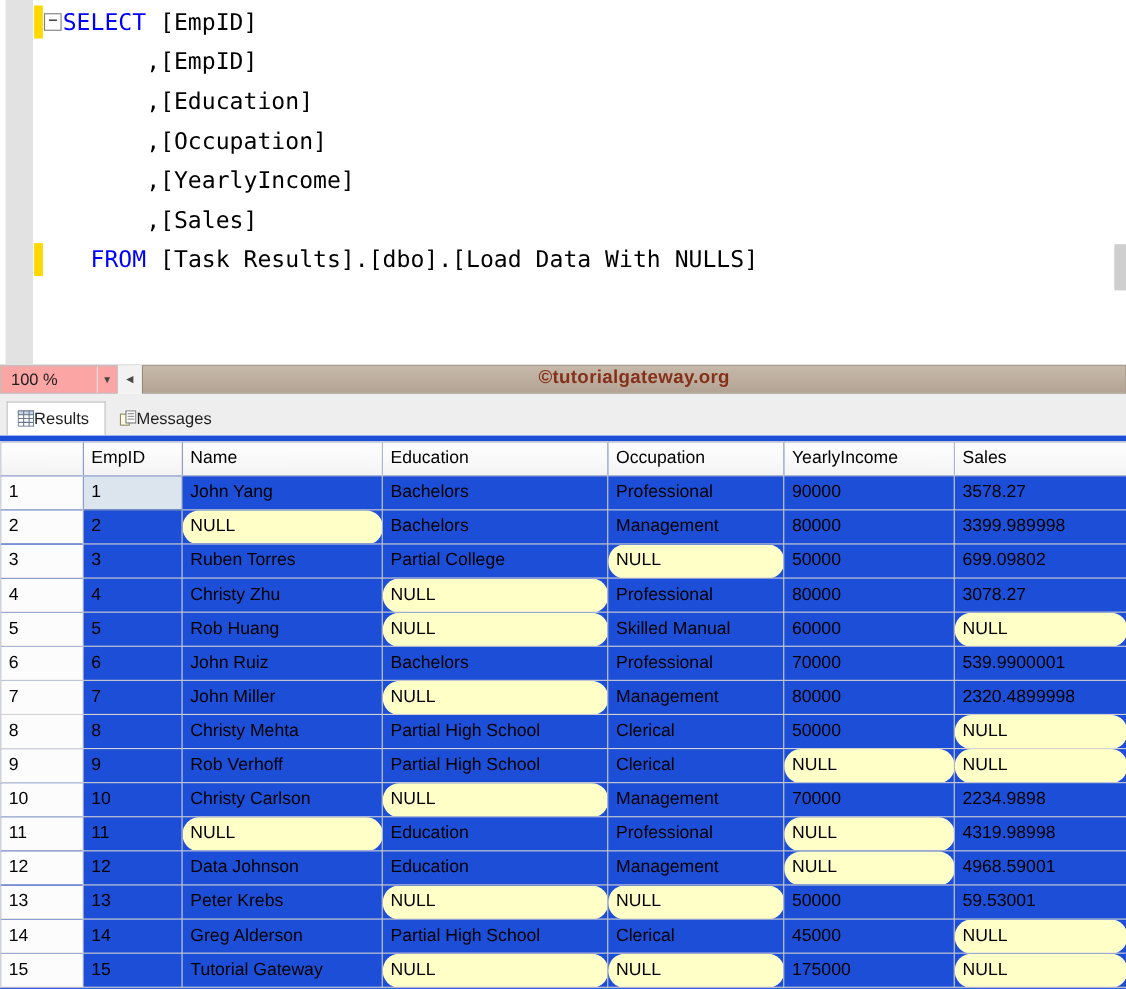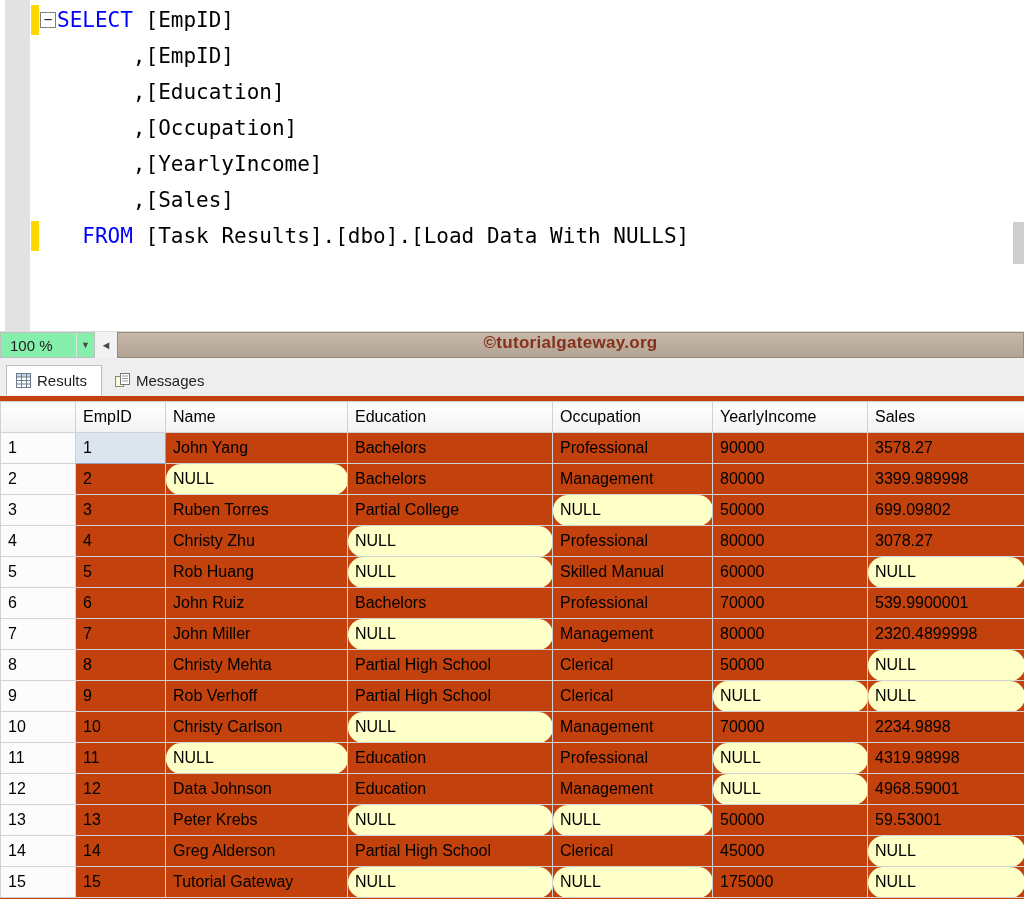--- a/index.html
+++ b/index.html
@@ -16,41 +16,41 @@
   .kw { color:var(--keyword, #0000ff); }
   .change-bar { position:absolute; left:-26px; top:3px; width:8px; height:30px;
                 background:var(--change-bar, #ffd800); }
   .collapse-box { position:absolute; left:-17px; top:10px; width:16px; height:16px;
                   border:1px solid #7e7e7e; background:#fff; font-size:14px; line-height:13px;
                   text-align:center; color:#222; }
   .vthumb { position:absolute; right:0; top:222px; width:11px; height:42px; background:#cfcfcf; }
 
   
   .scroll-row { height:27px; display:flex; background:#f2f2f2; border-top:1px solid #ddd; flex:0 0 auto; }
-  .zoom-combo { width:95px; background:#86efac; border:1px solid #bfbfbf; display:flex;
+  .zoom-combo { width:107px; background:#fca5a5; border:1px solid #bfbfbf; display:flex;
                 align-items:center; justify-content:space-between; padding-left:9px;
                 font-size:15px; color:#1e1e1e; }
   .zoom-arrow { width:18px; align-self:stretch; display:flex; align-items:center; justify-content:center;
                 font-size:9px; color:#444; border-left:1px solid #e3e3e3; }
   .hs-left { width:22px; display:flex; align-items:center; justify-content:center;
              font-size:11px; color:#4a4a4a; }
   .brand-bar { flex:1; background:linear-gradient(#c7b9aa,#b2a394); border:1px solid #988a79;
                display:flex; align-items:flex-start; justify-content:center; font-weight:bold;
                font-size:17px; color:var(--brand-text, #86301a); letter-spacing:.3px; }
 
   
   .tab-strip { height:38px; background:#eeeeee; display:flex; align-items:flex-end;
                padding:4px 0 0 6px; gap:3px; flex:0 0 auto; }
-  .tab { display:flex; align-items:center; gap:6px; height:31px; padding:0 14px 0 9px;
+  .tab { display:flex; align-items:center; height:31px; padding:0 14px 0 9px;
          font-size:15px; color:#1e1e1e; }
   .tab.active { background:#fff; border:1px solid #bdbdbd; border-bottom:1px solid #fff; }
   .tab svg { flex:0 0 auto; }
 
   
-  .grid-area { flex:1; background:#c2410c; padding-top:5px; overflow:hidden; }
+  .grid-area { flex:1; background:#1d4ed8; padding-top:5px; overflow:hidden; }
   table.grid { border-collapse:collapse; table-layout:fixed; width:1024px; font-size:16px; color:#000; }
   .grid th, .grid td { height:31px; padding:0 7px; border:1px solid #d2d2d2; text-align:left;
                        font-weight:normal; overflow:hidden; white-space:nowrap; }
   .grid thead th { background:linear-gradient(#ffffff,#f3f3f3); }
   .grid td.rownum { background:#fcfcfc; }
   .grid td.null-cell { background:var(--null-bg, #ffffc8);border-radius:15px; }
   .grid td.selected { background:#dce4ed; border:1px solid #93a5ba; }
 </style>
 </head>
 <body>

